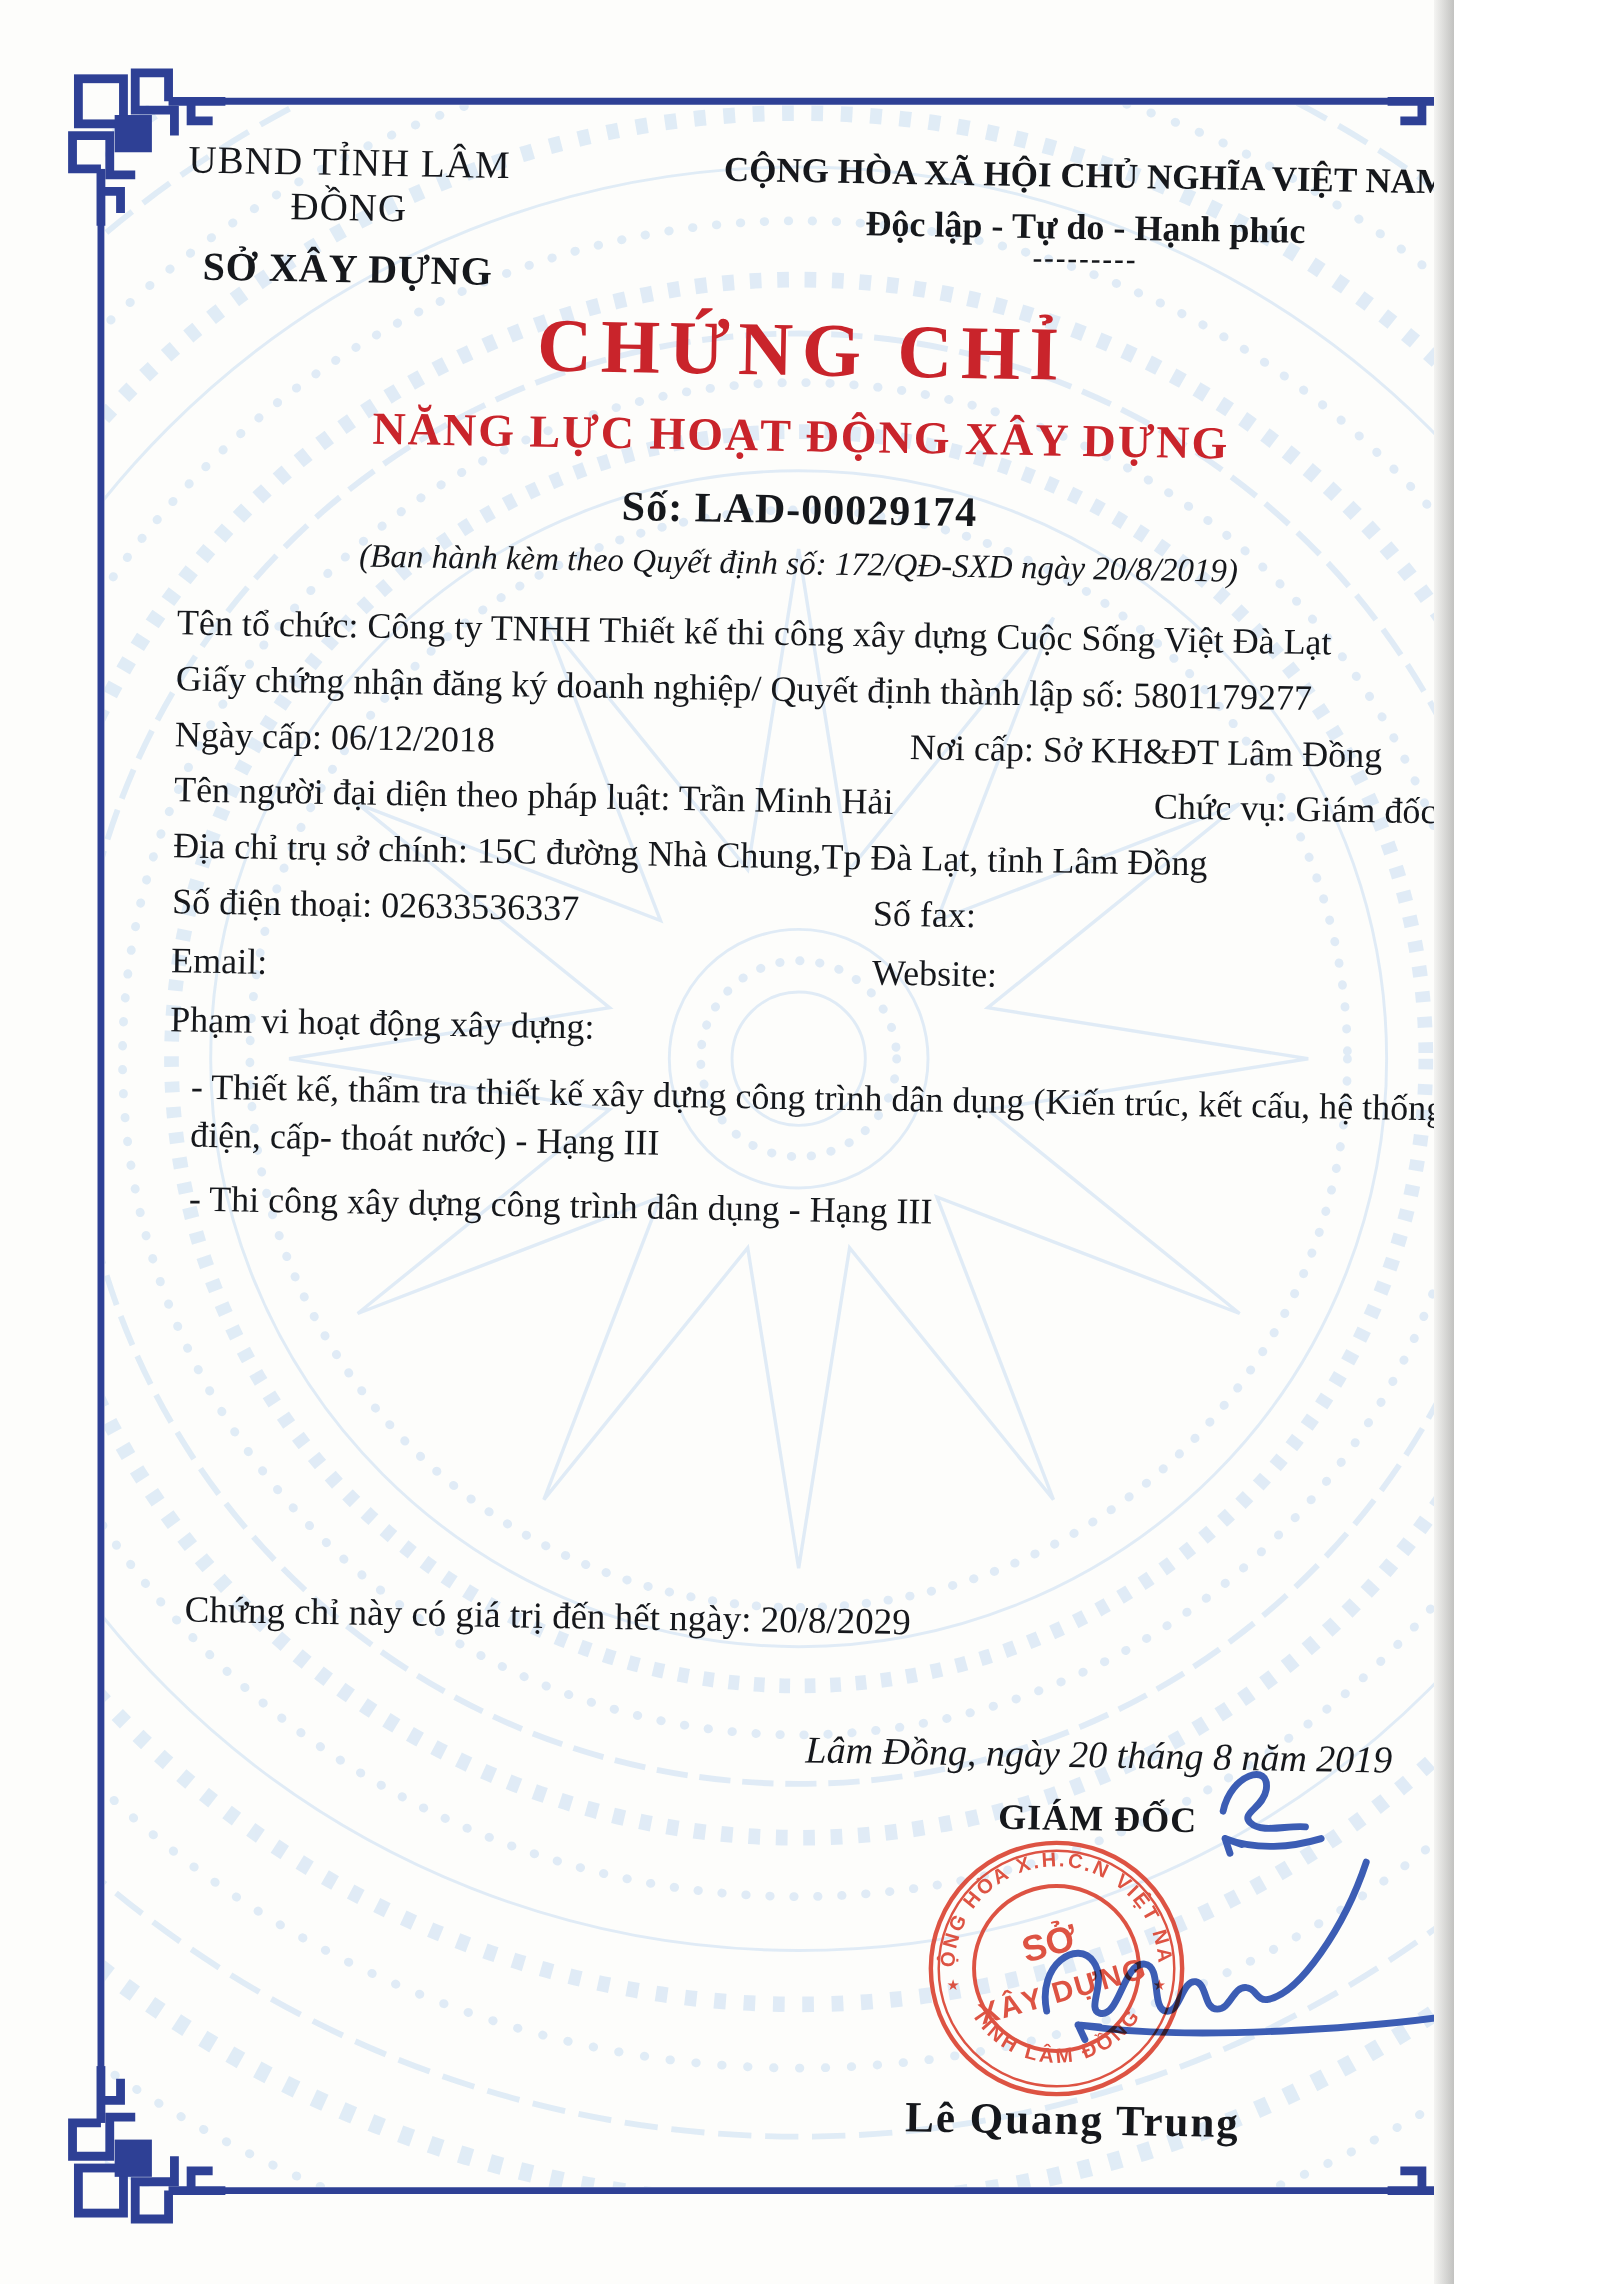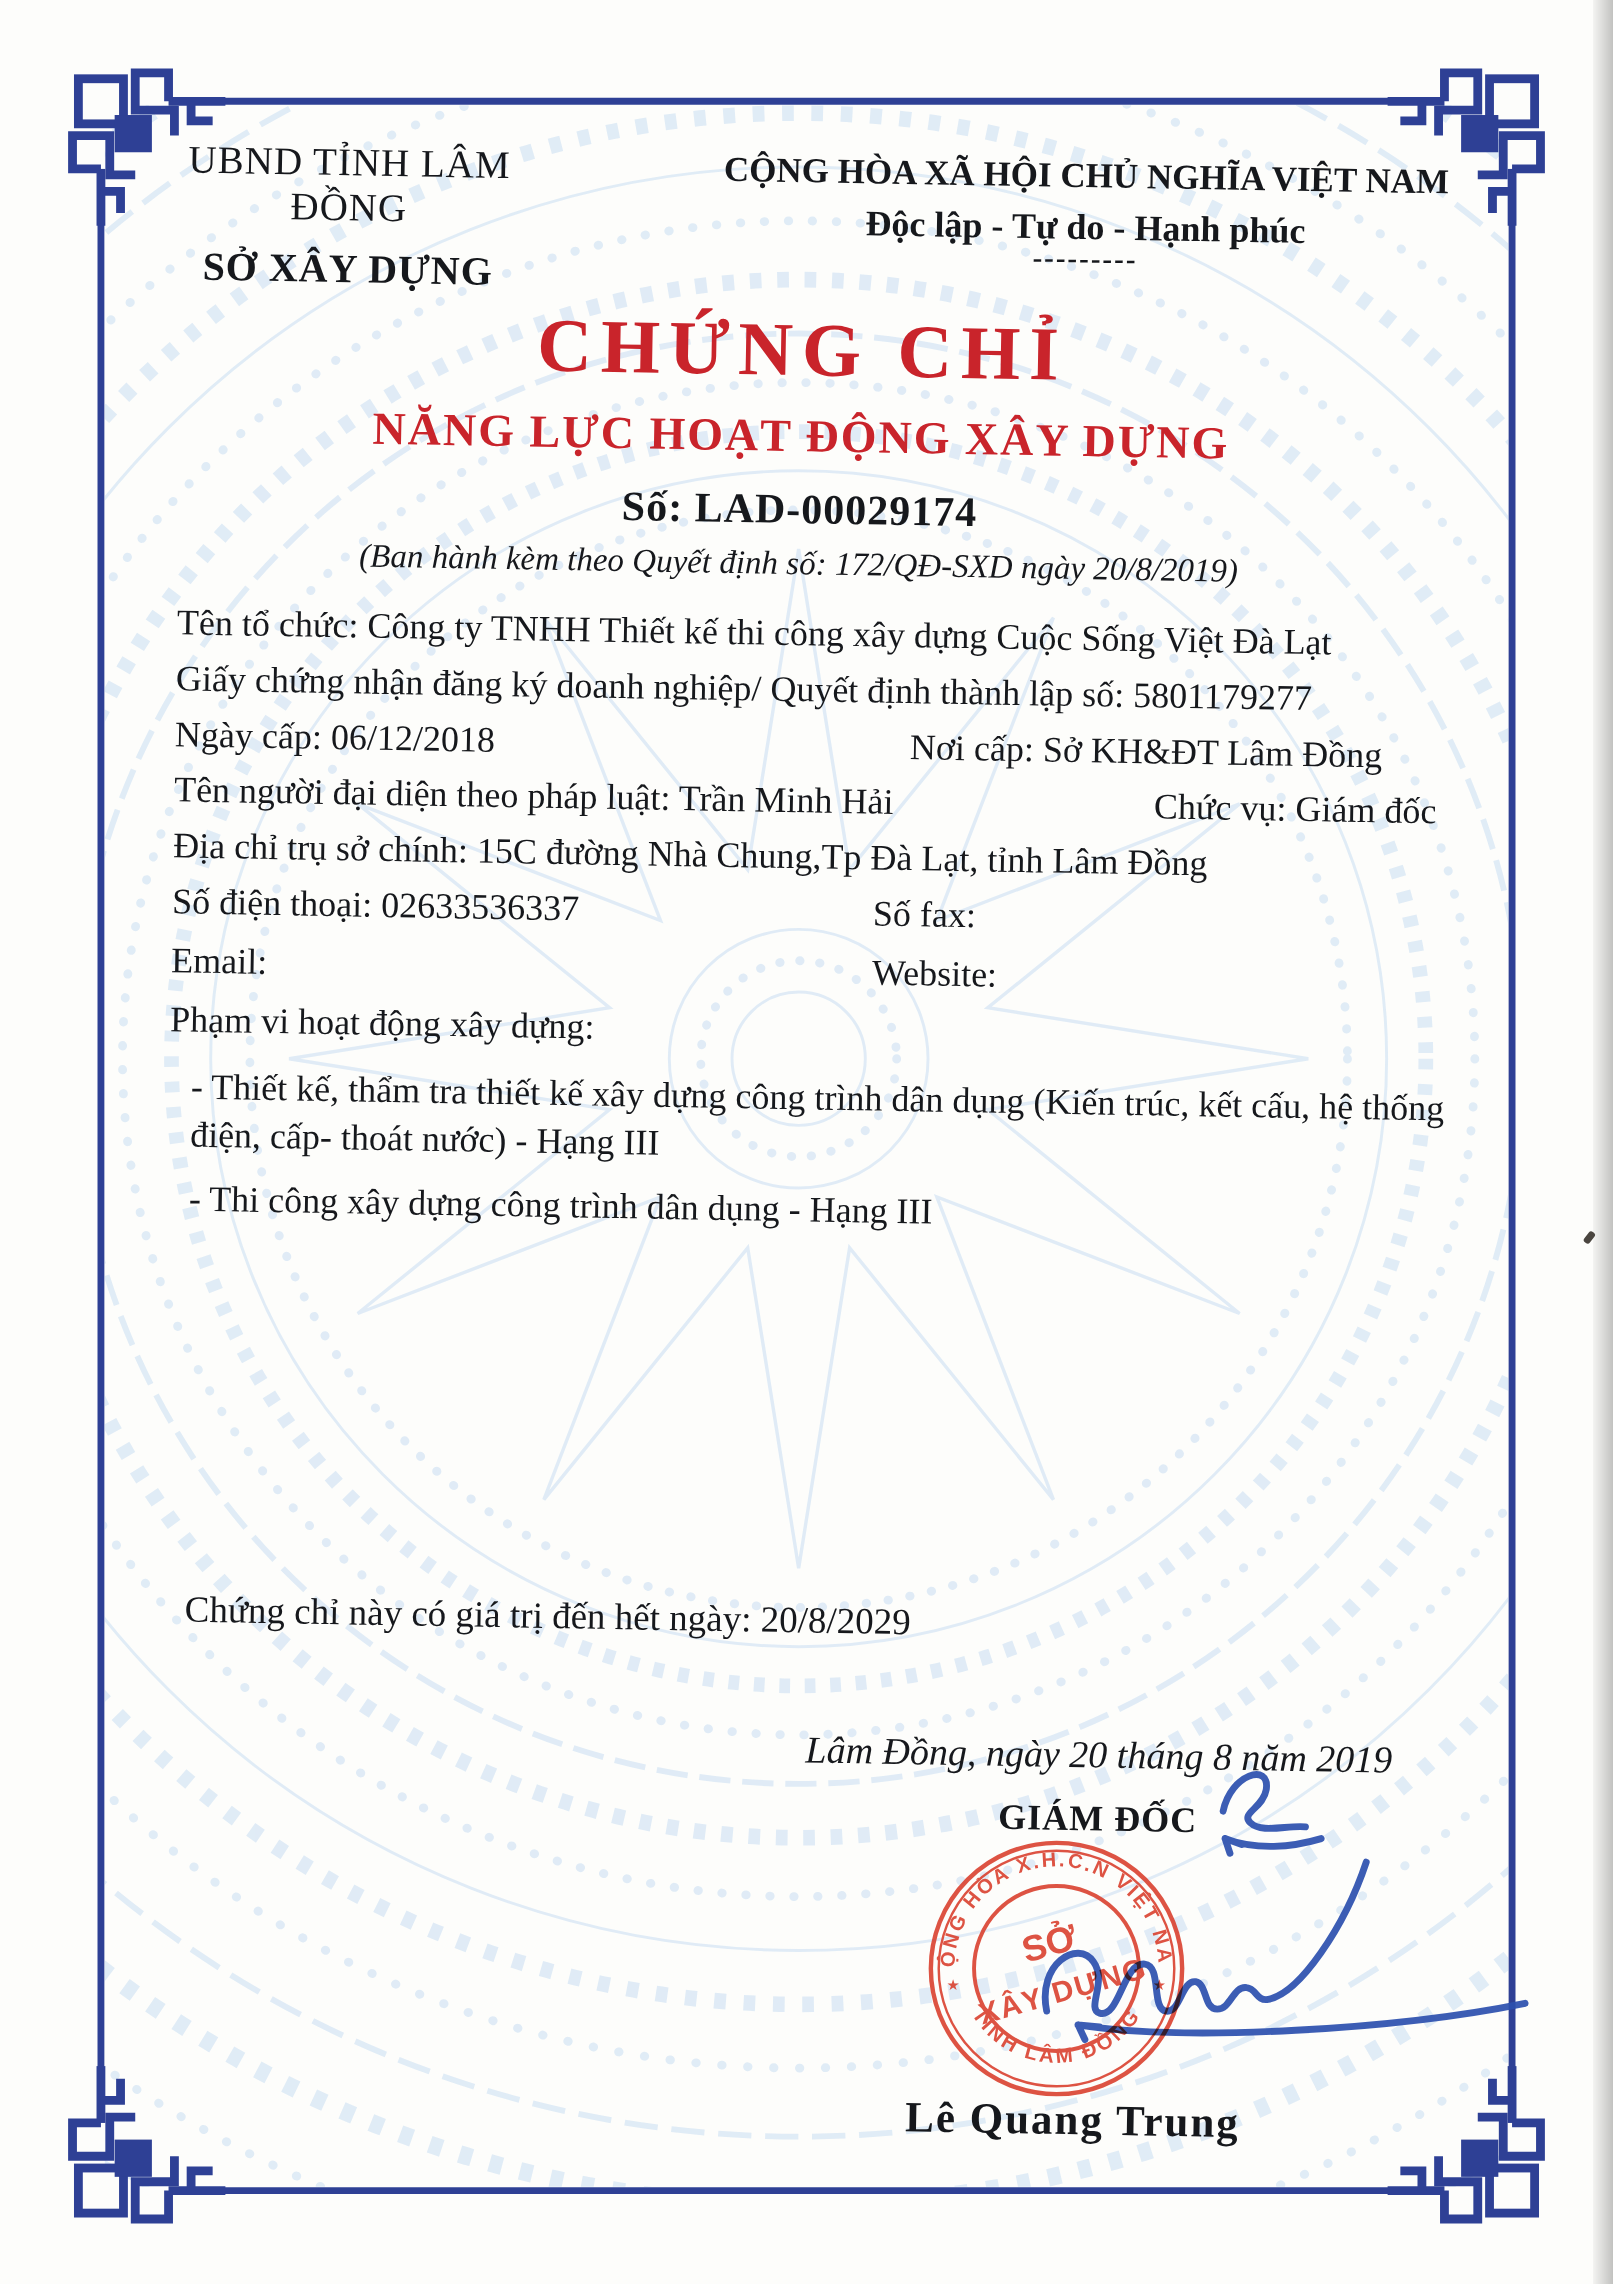--- a/index.html
+++ b/index.html
@@ -1,17 +1,17 @@
 <!DOCTYPE html>
 <html><head>
 <meta charset="utf-8">
 <style>
   html,body{margin:0;padding:0;background:#ffffff;}
   .page{
-    position:relative;width:1613px;height:2285px;overflow:hidden;
+    position:relative;width:1454px;height:2285px;overflow:hidden;
     background:#fdfdfb;color:#16181c;
     font-family:"Liberation Serif","DejaVu Serif",serif;
   }
   .layer{position:absolute;left:0;top:0;width:1613px;height:2285px;}
   .watermark{z-index:0;}
   .frame{z-index:1;}
   .content{z-index:2;transform:rotate(1deg);transform-origin:108px 108px;}
   .stamp-layer{z-index:3;}
   .abs{position:absolute;}
   .c{text-align:center;}

